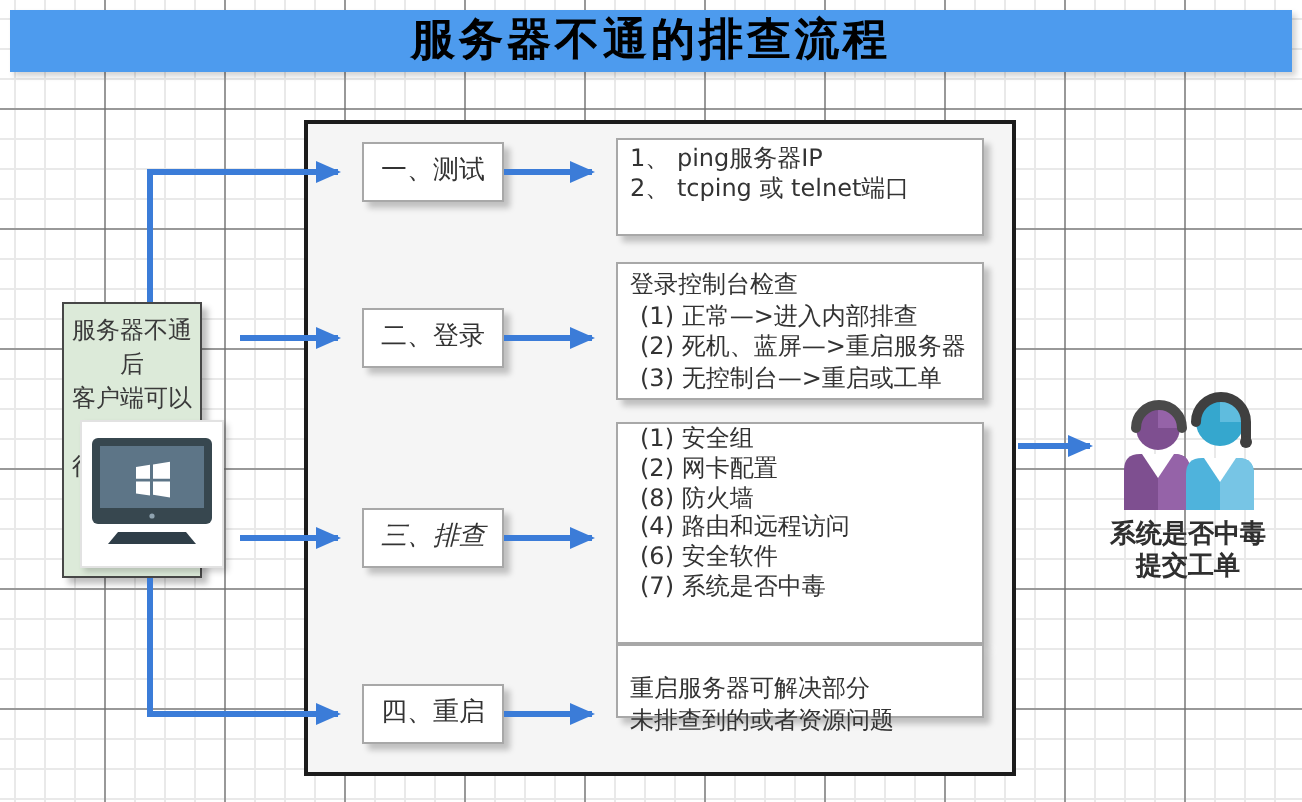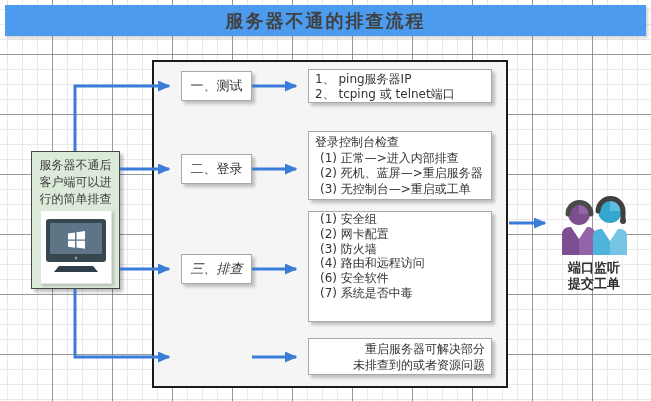--- a/index.html
+++ b/index.html
@@ -19,33 +19,33 @@
       linear-gradient(to bottom, #e9e9e9 1px, transparent 1px);
     background-size: 60px 60px, 60px 60px, 15px 15px, 15px 15px;
     background-position: -8px -6px, -8px -6px, -8px -6px, -8px -6px;
   }
 
   .banner {
     position: absolute;
     left: 5px; top: 5px;
     width: 641px; height: 31px;
     background: #4D9BEE;
-    color: #404040;
-    font-size: 18px;
+    color: #000000;
+    font-size: 22px;
     font-weight: bold;
     letter-spacing: 2px;
     text-align: center;
     line-height: 31px;
     box-shadow: 2px 2px 3px rgba(0,0,0,0.18);
   }
 
   .note-panel {
     position: absolute;
     left: 31px; top: 151px;
-    width: 89px; height: 138px;
+    width: 70px; height: 138px;
     background: #DCEAD9;
     border: 1.5px solid #474747;
     box-shadow: 3px 3px 3px rgba(0,0,0,0.25);
     z-index: 2;
   }
   .note-text {
     padding-top: 5px;
     font-size: 12px;
     line-height: 17px;
     color: #3a3a3a;
@@ -90,27 +90,27 @@
   .step-4 { top: 342px; }
 
   .detail {
     left: 308px;
     width: 184px;
     font-size: 12px;
     color: #333333;
     padding: 2px 6px;
   }
   .detail .dline { line-height: 15px; white-space: nowrap; }
-  .detail-1 { top: 69px;  height: 34px; padding-top: 2px; }
+  .detail-1 { top: 69px;  height: 49px; padding-top: 2px; }
   .detail-2 { top: 131px; height: 69px; padding-top: 3px; }
   .detail-2 .dline { line-height: 15.5px; }
   .detail-2 .indent { padding-left: 5px; }
   .detail-3 { top: 211px; height: 111px; padding-top: 0; }
   .detail-3 .dline { line-height: 14.8px; padding-left: 5px; }
-  .detail-4 { top: 338px; height: 37px; text-align: right; padding-top: 3px; }
+  .detail-4 { top: 322px; height: 37px; text-align: left; padding-top: 14px; }
   .detail-4 .dline { line-height: 15.5px; }
 
   .arrows {
     position: absolute;
     left: 0; top: 0;
     width: 651px; height: 401px;
     z-index: 5;
     pointer-events: none;
   }
 
@@ -165,37 +165,40 @@
 
   <div class="node step step-1">
     <span>一、测试</span>
   </div>
   <div class="node step step-2">
     <span>二、登录</span>
   </div>
   <div class="node step step-3">
     <span>三、排查</span>
   </div>
+  <div class="node step step-4">
+    <span>四、重启</span>
+  </div>
 
   <div class="node detail detail-1">
     <div class="dline">1、 ping服务器IP</div>
     <div class="dline">2、 tcping 或 telnet端口</div>
   </div>
 
   <div class="node detail detail-2">
     <div class="dline">登录控制台检查</div>
     <div class="dline indent">(1) 正常—&gt;进入内部排查</div>
     <div class="dline indent">(2) 死机、蓝屏—&gt;重启服务器</div>
     <div class="dline indent">(3) 无控制台—&gt;重启或工单</div>
   </div>
 
   <div class="node detail detail-3">
     <div class="dline">(1) 安全组</div>
     <div class="dline">(2) 网卡配置</div>
-    <div class="dline">(3) 防火墙</div>
+    <div class="dline">(8) 防火墙</div>
     <div class="dline">(4) 路由和远程访问</div>
     <div class="dline">(6) 安全软件</div>
     <div class="dline">(7) 系统是否中毒</div>
   </div>
 
   <div class="node detail detail-4">
     <div class="dline">重启服务器可解决部分</div>
     <div class="dline">未排查到的或者资源问题</div>
   </div>
 
@@ -211,21 +214,21 @@
     <path d="M36,64 L36,46 Q36,38 44,38 L62,38 Q70,38 70,46 L70,64 Z" fill="#4FB3DC"></path>
     <path d="M53,38 L62,38 Q70,38 70,46 L70,64 L53,64 Z" fill="#77C5E5"></path>
     <circle cx="53" cy="20" r="12" fill="#35A7CE"></circle>
     <path d="M53,8 A12,12 0 0 1 65,20 L53,20 Z" fill="#5FBCDE"></path>
     <path d="M45,38 L61,38 L53,50 Z" fill="#ffffff"></path>
     <path d="M41,20 A12.5,12.5 0 0 1 66,20 L66,28" fill="none" stroke="#3F3F3F" stroke-width="5" stroke-linecap="round"></path>
     <circle cx="66" cy="30" r="3" fill="#3F3F3F"></circle>
   </svg>
 
   <div class="result-label">
-    <div>端口监听</div>
+    <div>系统是否中毒</div>
     <div>提交工单</div>
   </div>
 
   <svg class="arrows" viewBox="0 0 651 401">
     <defs>
       <marker id="ah" markerUnits="userSpaceOnUse" markerWidth="13" markerHeight="11" refX="11" refY="5.5" orient="auto">
         <path d="M0,0 L12.5,5.5 L0,11 Z" fill="#3B7CD8"></path>
       </marker>
     </defs>
     <g stroke="#3B7CD8" stroke-width="3" fill="none">

